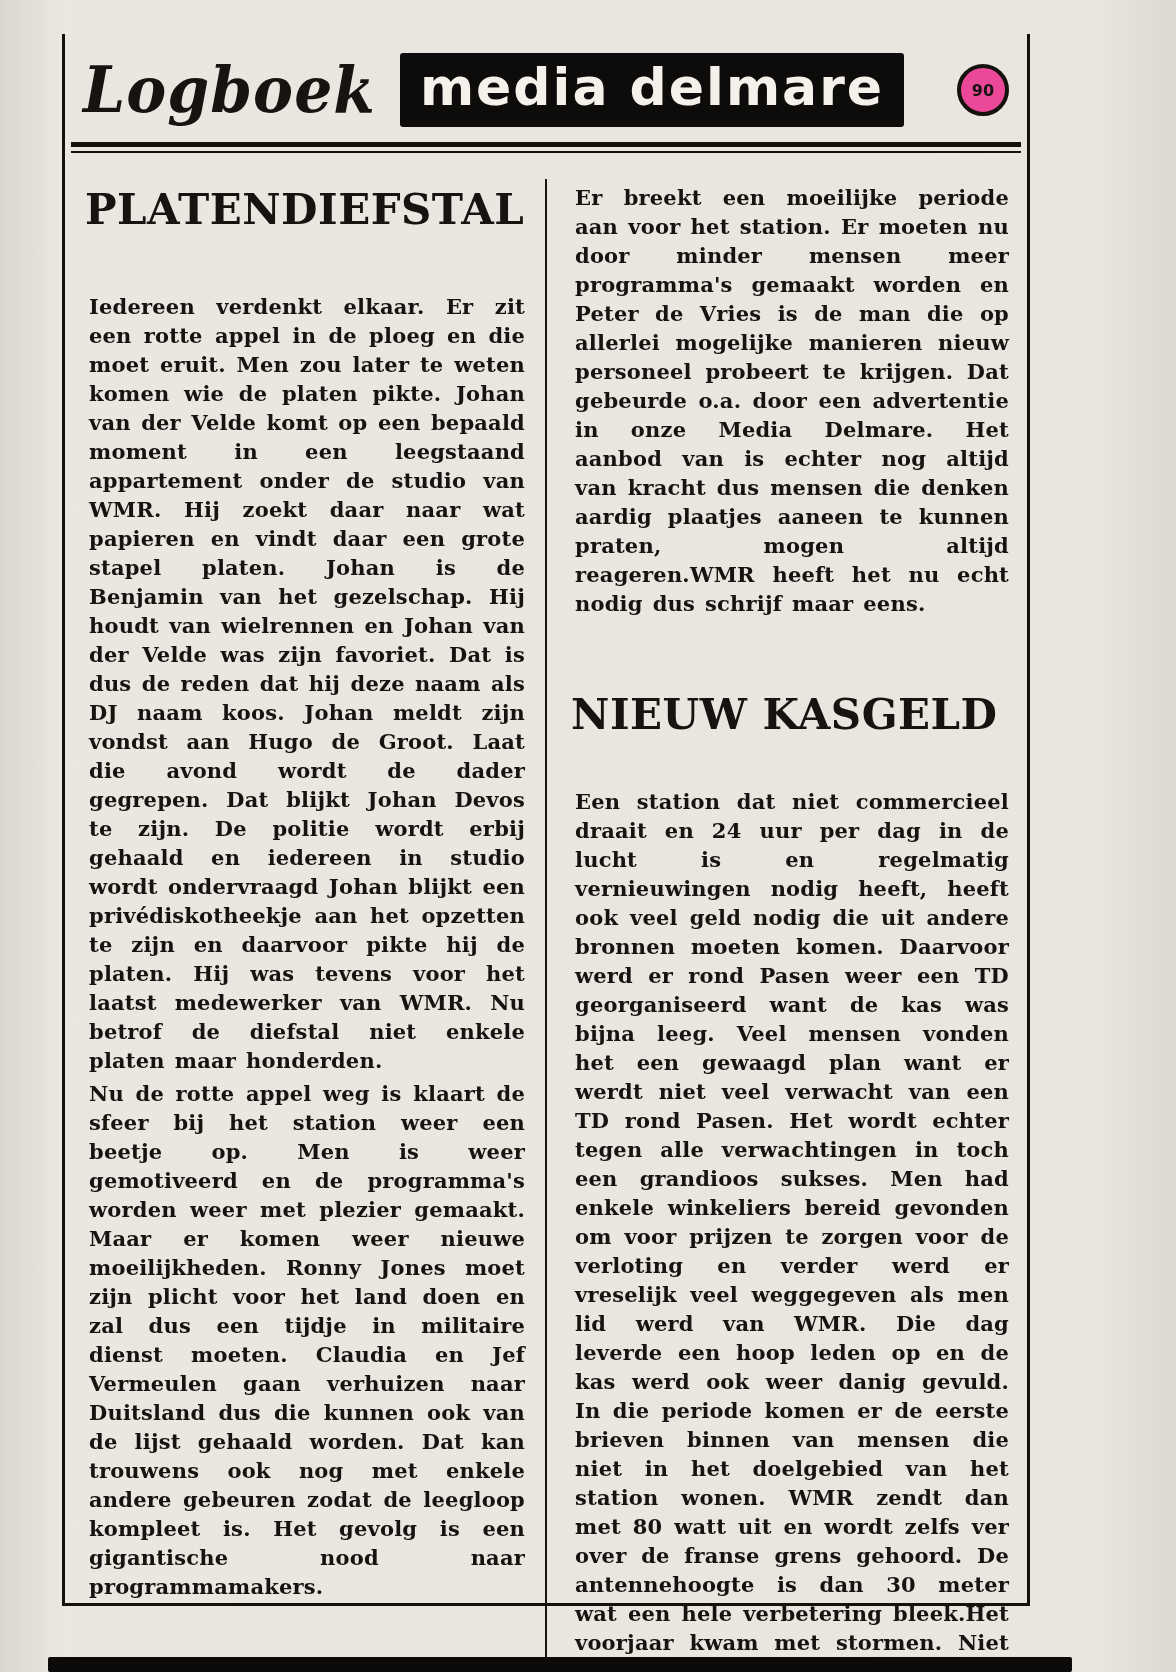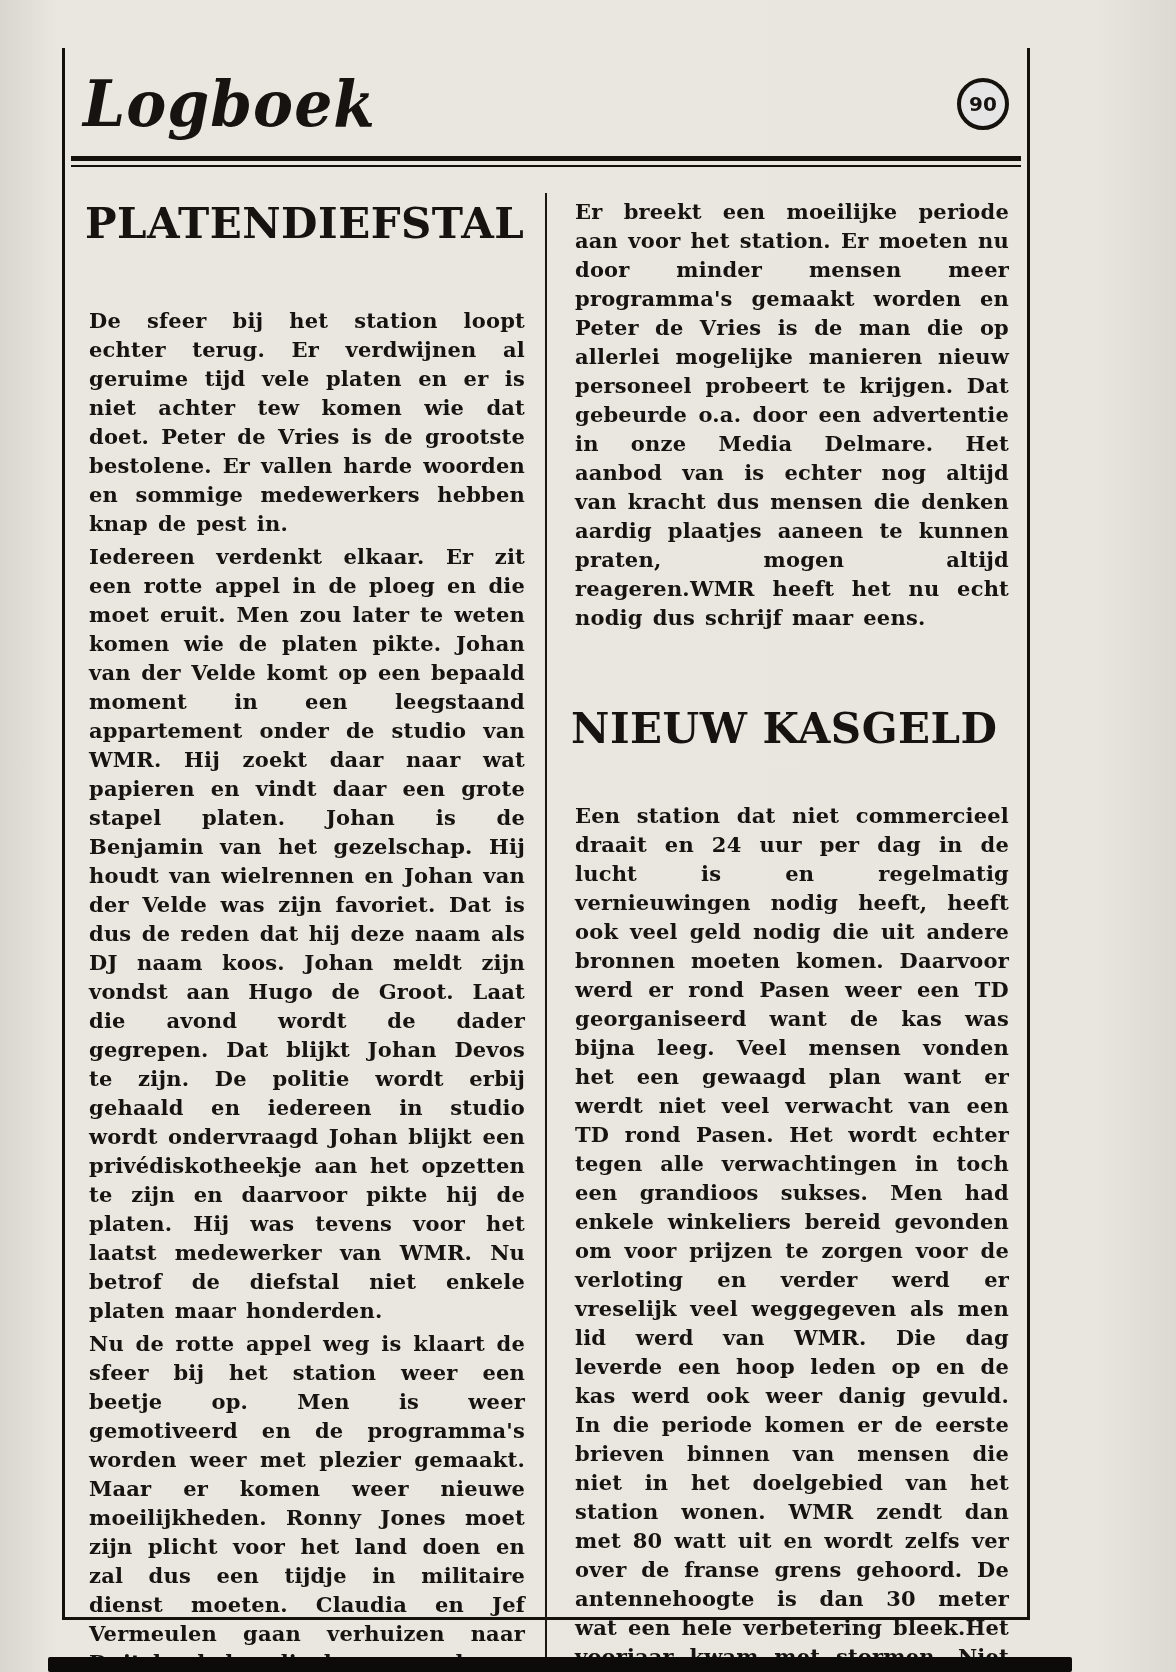--- a/index.html
+++ b/index.html
@@ -6,21 +6,21 @@
   body {
     width:1176px; height:1672px;
     position:relative;
     overflow:hidden;
     background:linear-gradient(90deg,#d9d6cf 0%, #eae7e1 5%, #e9e6e0 93%, #dcd9d2 100%);
     font-family:"DejaVu Serif", serif;
     color:#161310;
   }
   .frame {
     position:absolute;
-    left:62px; top:48px;
+    left:62px; top:34px;
     width:968px; height:1572px;
     border-left:3px solid #15120e;
     border-right:3px solid #15120e;
     border-bottom:3px solid #15120e;
     box-sizing:border-box;
   }
   .header {
     display:flex;
     align-items:center;
     padding:14px 10px 6px 12px;
@@ -51,22 +51,22 @@
     margin-left:auto;
     margin-right:8px;
     width:44px; height:44px;
     border:4px solid #15120e;
     border-radius:50%;
     display:flex;
     align-items:center;
     justify-content:center;
     font-family:"DejaVu Sans", sans-serif;
     font-weight:bold;
-    font-size:20px;
-    background:#e5e5e5;
+    font-size:16px;
+    background:#ec4899;
   }
   .header-rule {
     margin:4px 6px 0 6px;
     height:4px;
     border-top:5px solid #15120e;
     border-bottom:2px solid #15120e;
   }
   .columns {
     display:flex;
     margin-top:26px;
@@ -109,31 +109,31 @@
     border-radius:2px;
   }
 </style>
 </head>
 <body>
 
 <div class="frame">
 
   <div class="header">
     <span class="logo-script">Logboek</span>
+    <span class="logo-block">media delmare</span>
     <span class="page-circle">90</span>
   </div>
 
   <div class="header-rule"></div>
 
   <div class="columns">
 
     <div class="col col-left">
       <div class="headline headline-left">PLATENDIEFSTAL</div>
       <div class="body-text">
-        <p>De sfeer bij het station loopt echter terug. Er verdwijnen al geruime tijd vele platen en er is niet achter tew komen wie dat doet. Peter de Vries is de grootste bestolene. Er vallen harde woorden en sommige medewerkers hebben knap de pest in.</p>
         <p>Iedereen verdenkt elkaar. Er zit een rotte appel in de ploeg en die moet eruit. Men zou later te weten komen wie de platen pikte. Johan van der Velde komt op een bepaald moment in een leegstaand appartement onder de studio van WMR. Hij zoekt daar naar wat papieren en vindt daar een grote stapel platen. Johan is de Benjamin van het gezelschap. Hij houdt van wielrennen en Johan van der Velde was zijn favoriet. Dat is dus de reden dat hij deze naam als DJ naam koos. Johan meldt zijn vondst aan Hugo de Groot. Laat die avond wordt de dader gegrepen. Dat blijkt Johan Devos te zijn. De politie wordt erbij gehaald en iedereen in studio wordt ondervraagd Johan blijkt een privédiskotheekje aan het opzetten te zijn en daarvoor pikte hij de platen. Hij was tevens voor het laatst medewerker van WMR. Nu betrof de diefstal niet enkele platen maar honderden.</p>
         <p>Nu de rotte appel weg is klaart de sfeer bij het station weer een beetje op. Men is weer gemotiveerd en de programma's worden weer met plezier gemaakt. Maar er komen weer nieuwe moeilijkheden. Ronny Jones moet zijn plicht voor het land doen en zal dus een tijdje in militaire dienst moeten. Claudia en Jef Vermeulen gaan verhuizen naar Duitsland dus die kunnen ook van de lijst gehaald worden. Dat kan trouwens ook nog met enkele andere gebeuren zodat de leegloop kompleet is. Het gevolg is een gigantische nood naar programmamakers.</p>
       </div>
     </div>
 
     <div class="col col-right">
       <div class="body-text">
         <p>Er breekt een moeilijke periode aan voor het station. Er moeten nu door minder mensen meer programma's gemaakt worden en Peter de Vries is de man die op allerlei mogelijke manieren nieuw personeel probeert te krijgen. Dat gebeurde o.a. door een advertentie in onze Media Delmare. Het aanbod van is echter nog altijd van kracht dus mensen die denken aardig plaatjes aaneen te kunnen praten, mogen altijd reageren.WMR heeft het nu echt nodig dus schrijf maar eens.</p>
       </div>
       <div class="headline headline-right">NIEUW KASGELD</div>

